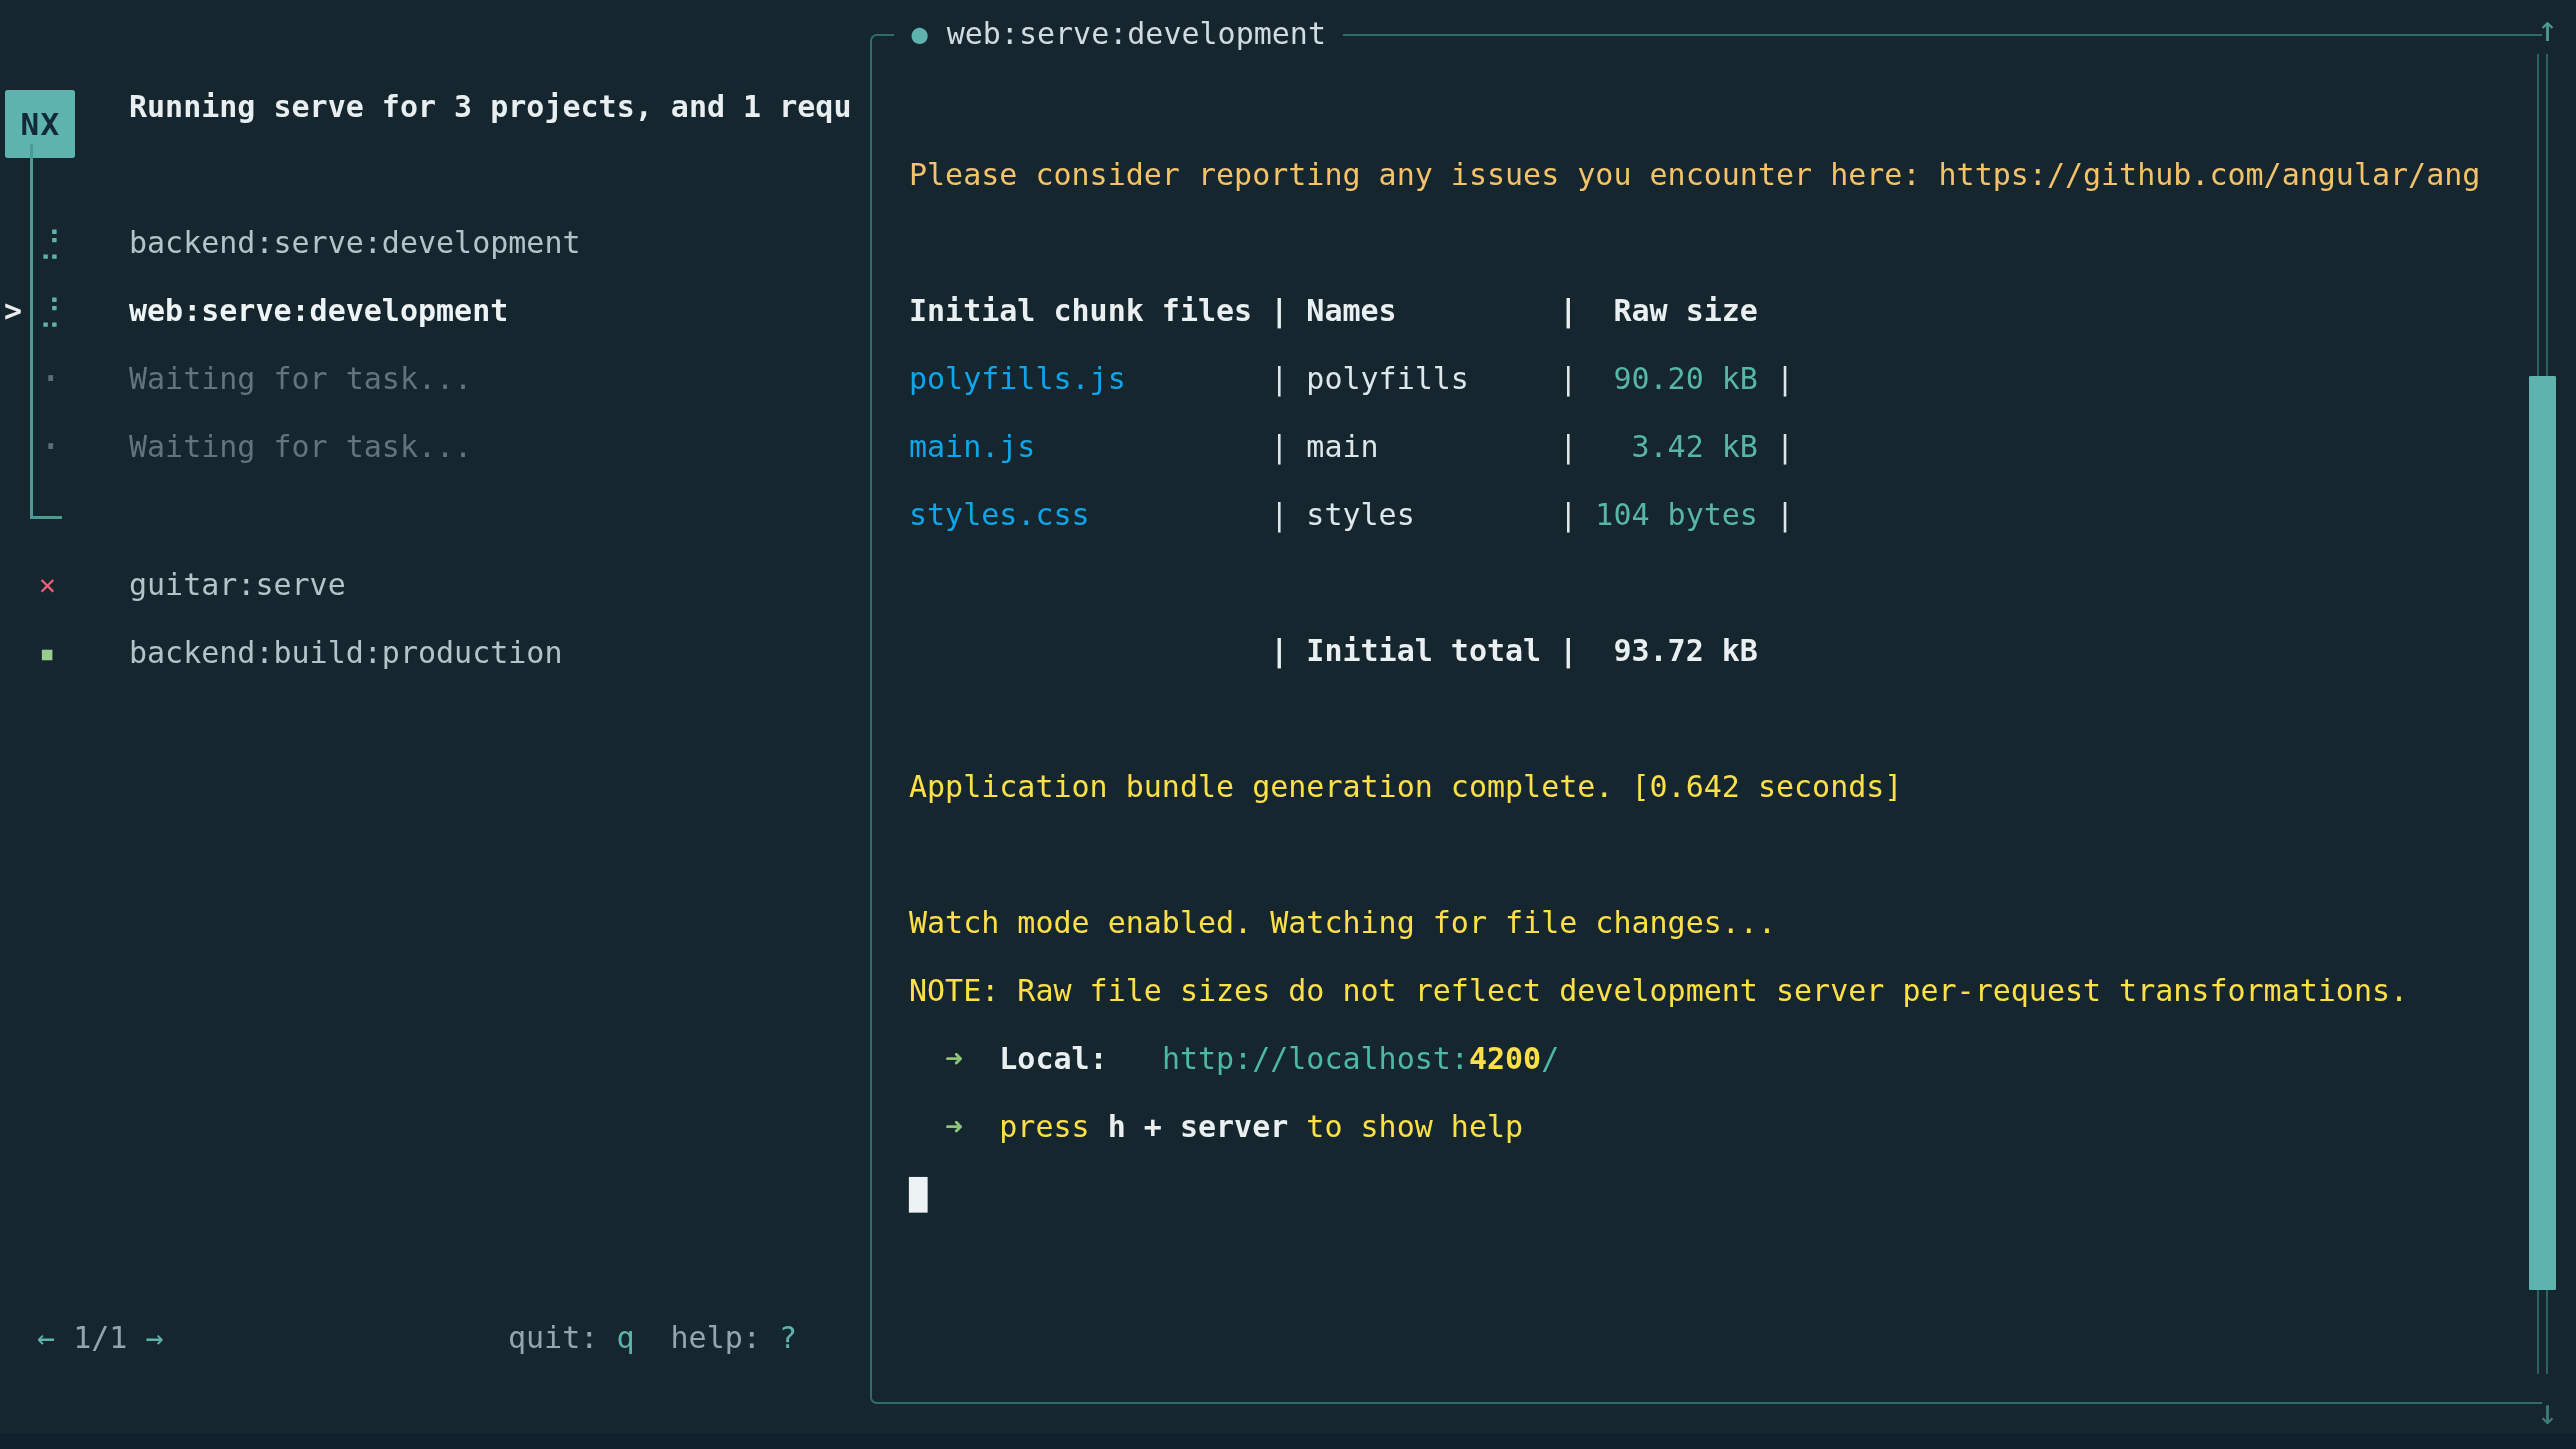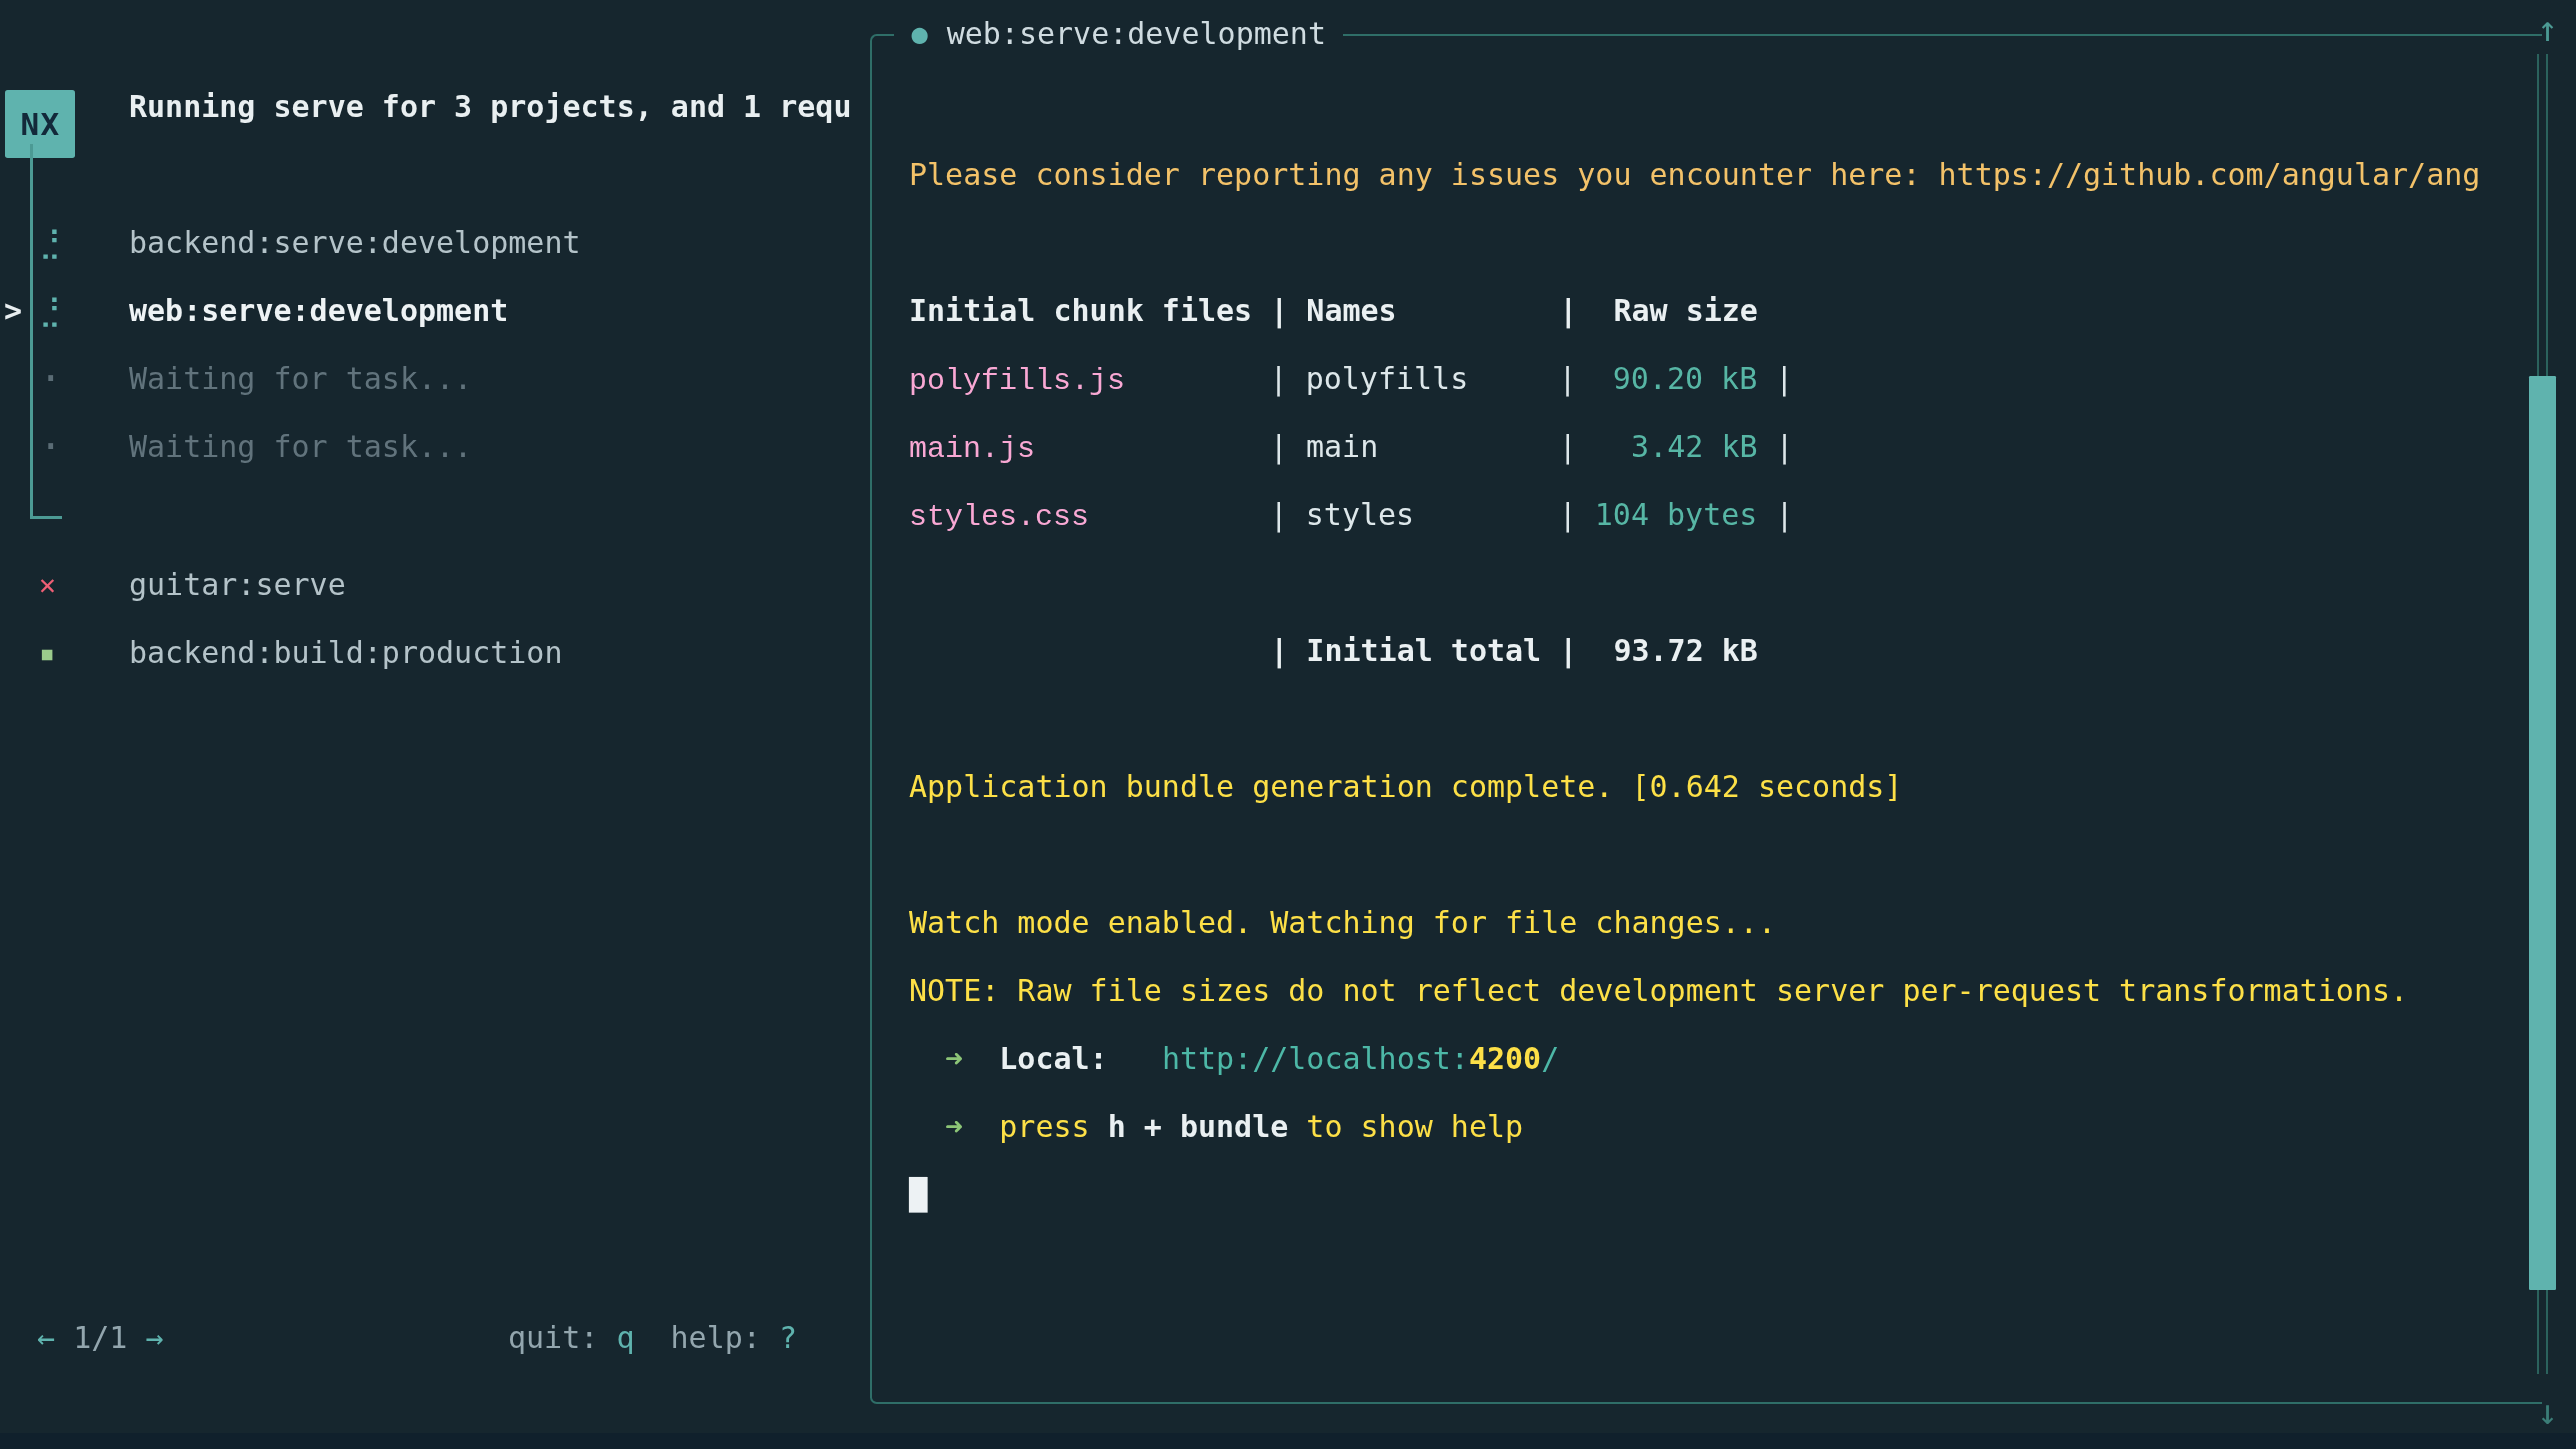--- a/index.html
+++ b/index.html
@@ -68,21 +68,21 @@
   }
   .panel-title .bullet{color:var(--teal);font-size:27px;line-height:44px;}
   .panel-title .pt-text{color:#cfdbe0;font-size:30px;}
 
   .lines{left:909px;top:73px;width:1610px;}
   .line{height:68px;line-height:68px;white-space:pre;}
   .s-plain{color:#fde047;}
   .s-bright{color:#eaf0f2;font-weight:bold;}
   .s-name{color:#dde7ea;}
   .s-yellow{color:#f3c269;margin-top:44px;}
-  .s-file{color:#f9a8d4;font-family:Liberation Mono, monospace;}
+  .s-file{color:#0ea5e9;}
   .s-size{color:#57b6a5;}
   .s-url{color:#4db8a7;}
   .s-urlb{color:#fde047;font-weight:bold;}
   .s-arrow{color:#8cc577;}
   .s-cursor{color:#edf2f4;}
 
   
   .sb-up{left:2524px;top:6.7px;width:47px;height:44px;text-align:center;line-height:44px;color:#4c9a94;font-size:35px;}
   .sb-rail{left:2537px;top:54px;width:10.7px;height:1320px;border-left:2.7px solid var(--rail);border-right:2.7px solid var(--rail);}
   .sb-thumb{left:2529px;top:376px;width:27px;height:914px;background:var(--teal);border-radius:1.3px;}
@@ -128,21 +128,21 @@
     <div class="line"><span class="s-file">main.js</span><span class="s-name">             | main          |</span><span class="s-size">   3.42 kB</span><span class="s-name"> |</span></div>
     <div class="line"><span class="s-file">styles.css</span><span class="s-name">          | styles        |</span><span class="s-size"> 104 bytes</span><span class="s-name"> |</span></div>
     <div class="line"></div>
     <div class="line"><span class="s-bright">                    | Initial total |  93.72 kB</span></div>
     <div class="line"></div>
     <div class="line"><span class="s-plain">Application bundle generation complete. [0.642 seconds]</span></div>
     <div class="line"></div>
     <div class="line"><span class="s-plain">Watch mode enabled. Watching for file changes...</span></div>
     <div class="line"><span class="s-plain">NOTE: Raw file sizes do not reflect development server per-request transformations.</span></div>
     <div class="line"><span class="s-arrow">  ➜  </span><span class="s-bright">Local:</span><span class="s-plain">   </span><span class="s-url">http://localhost:</span><span class="s-urlb">4200</span><span class="s-url">/</span></div>
-    <div class="line"><span class="s-arrow">  ➜  </span><span class="s-plain">press </span><span class="s-bright">h + bundle</span><span class="s-plain"> to show help</span></div>
+    <div class="line"><span class="s-arrow">  ➜  </span><span class="s-plain">press </span><span class="s-bright">h + server</span><span class="s-plain"> to show help</span></div>
     <div class="line"><span class="s-cursor">█</span></div>
   </div>
 
 <div class="abs sb-up">↑</div>
 <div class="abs sb-rail"></div>
 <div class="abs sb-thumb"></div>
 <div class="abs sb-down">↓</div>
 
 <div class="abs bottom-strip"></div>
 

